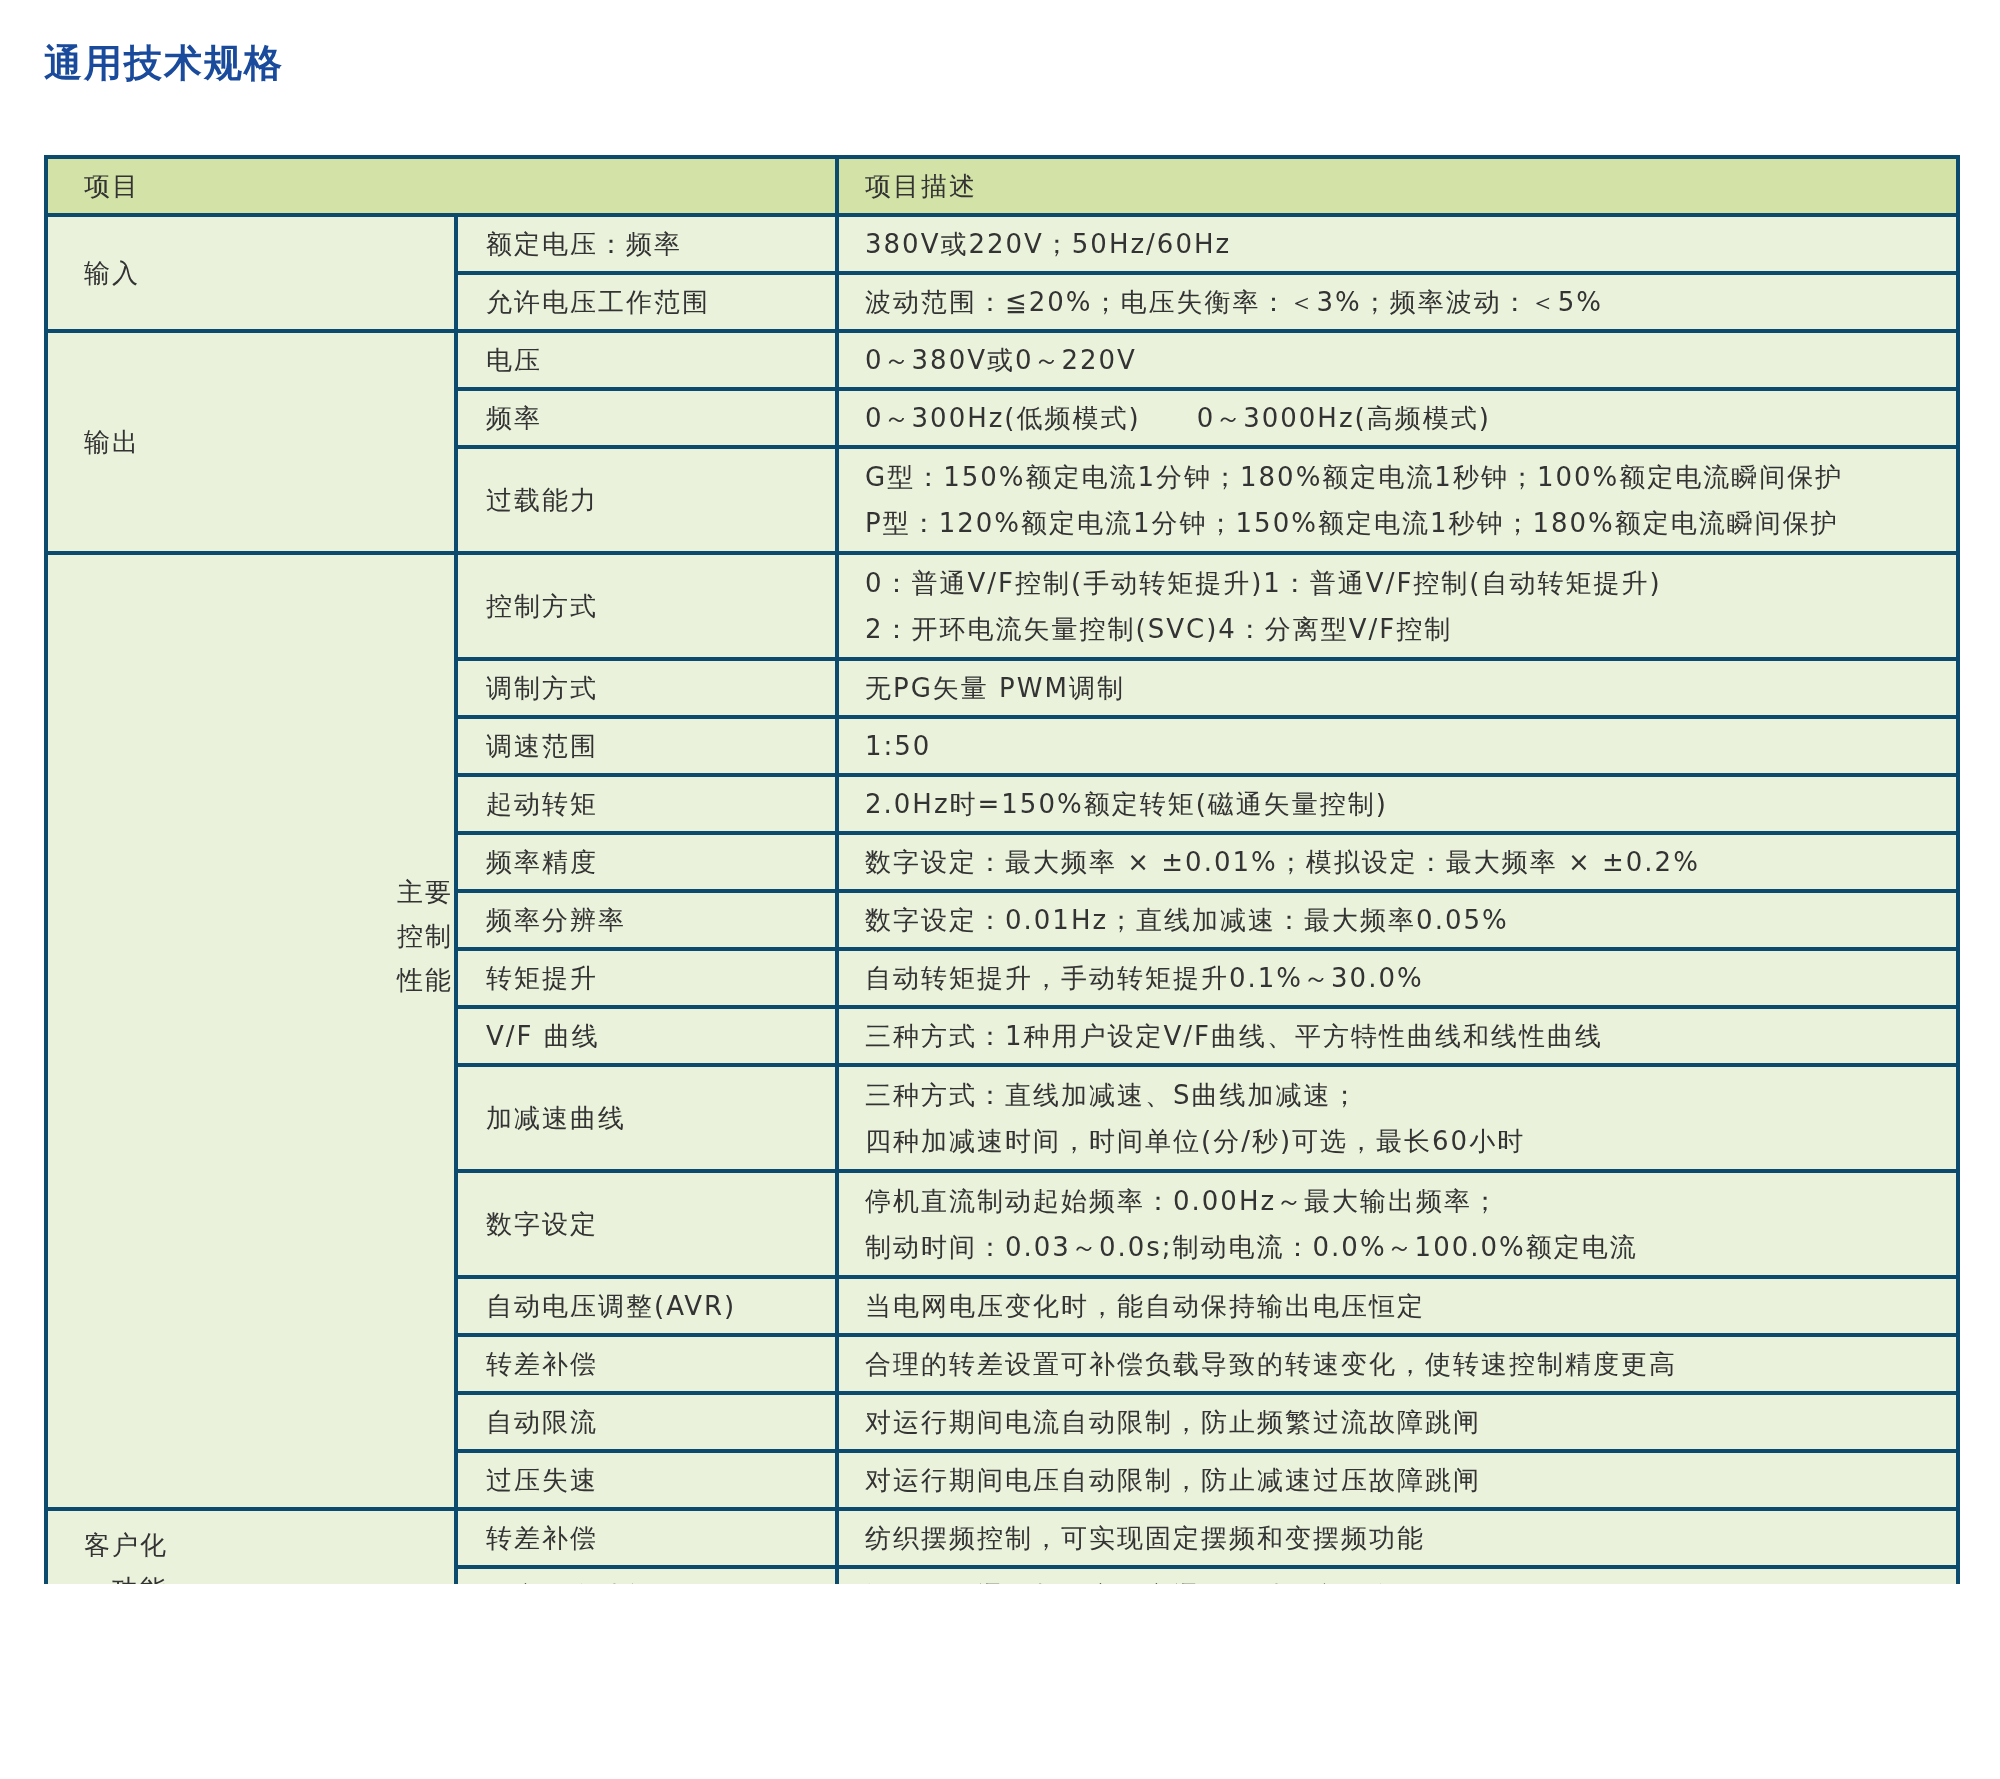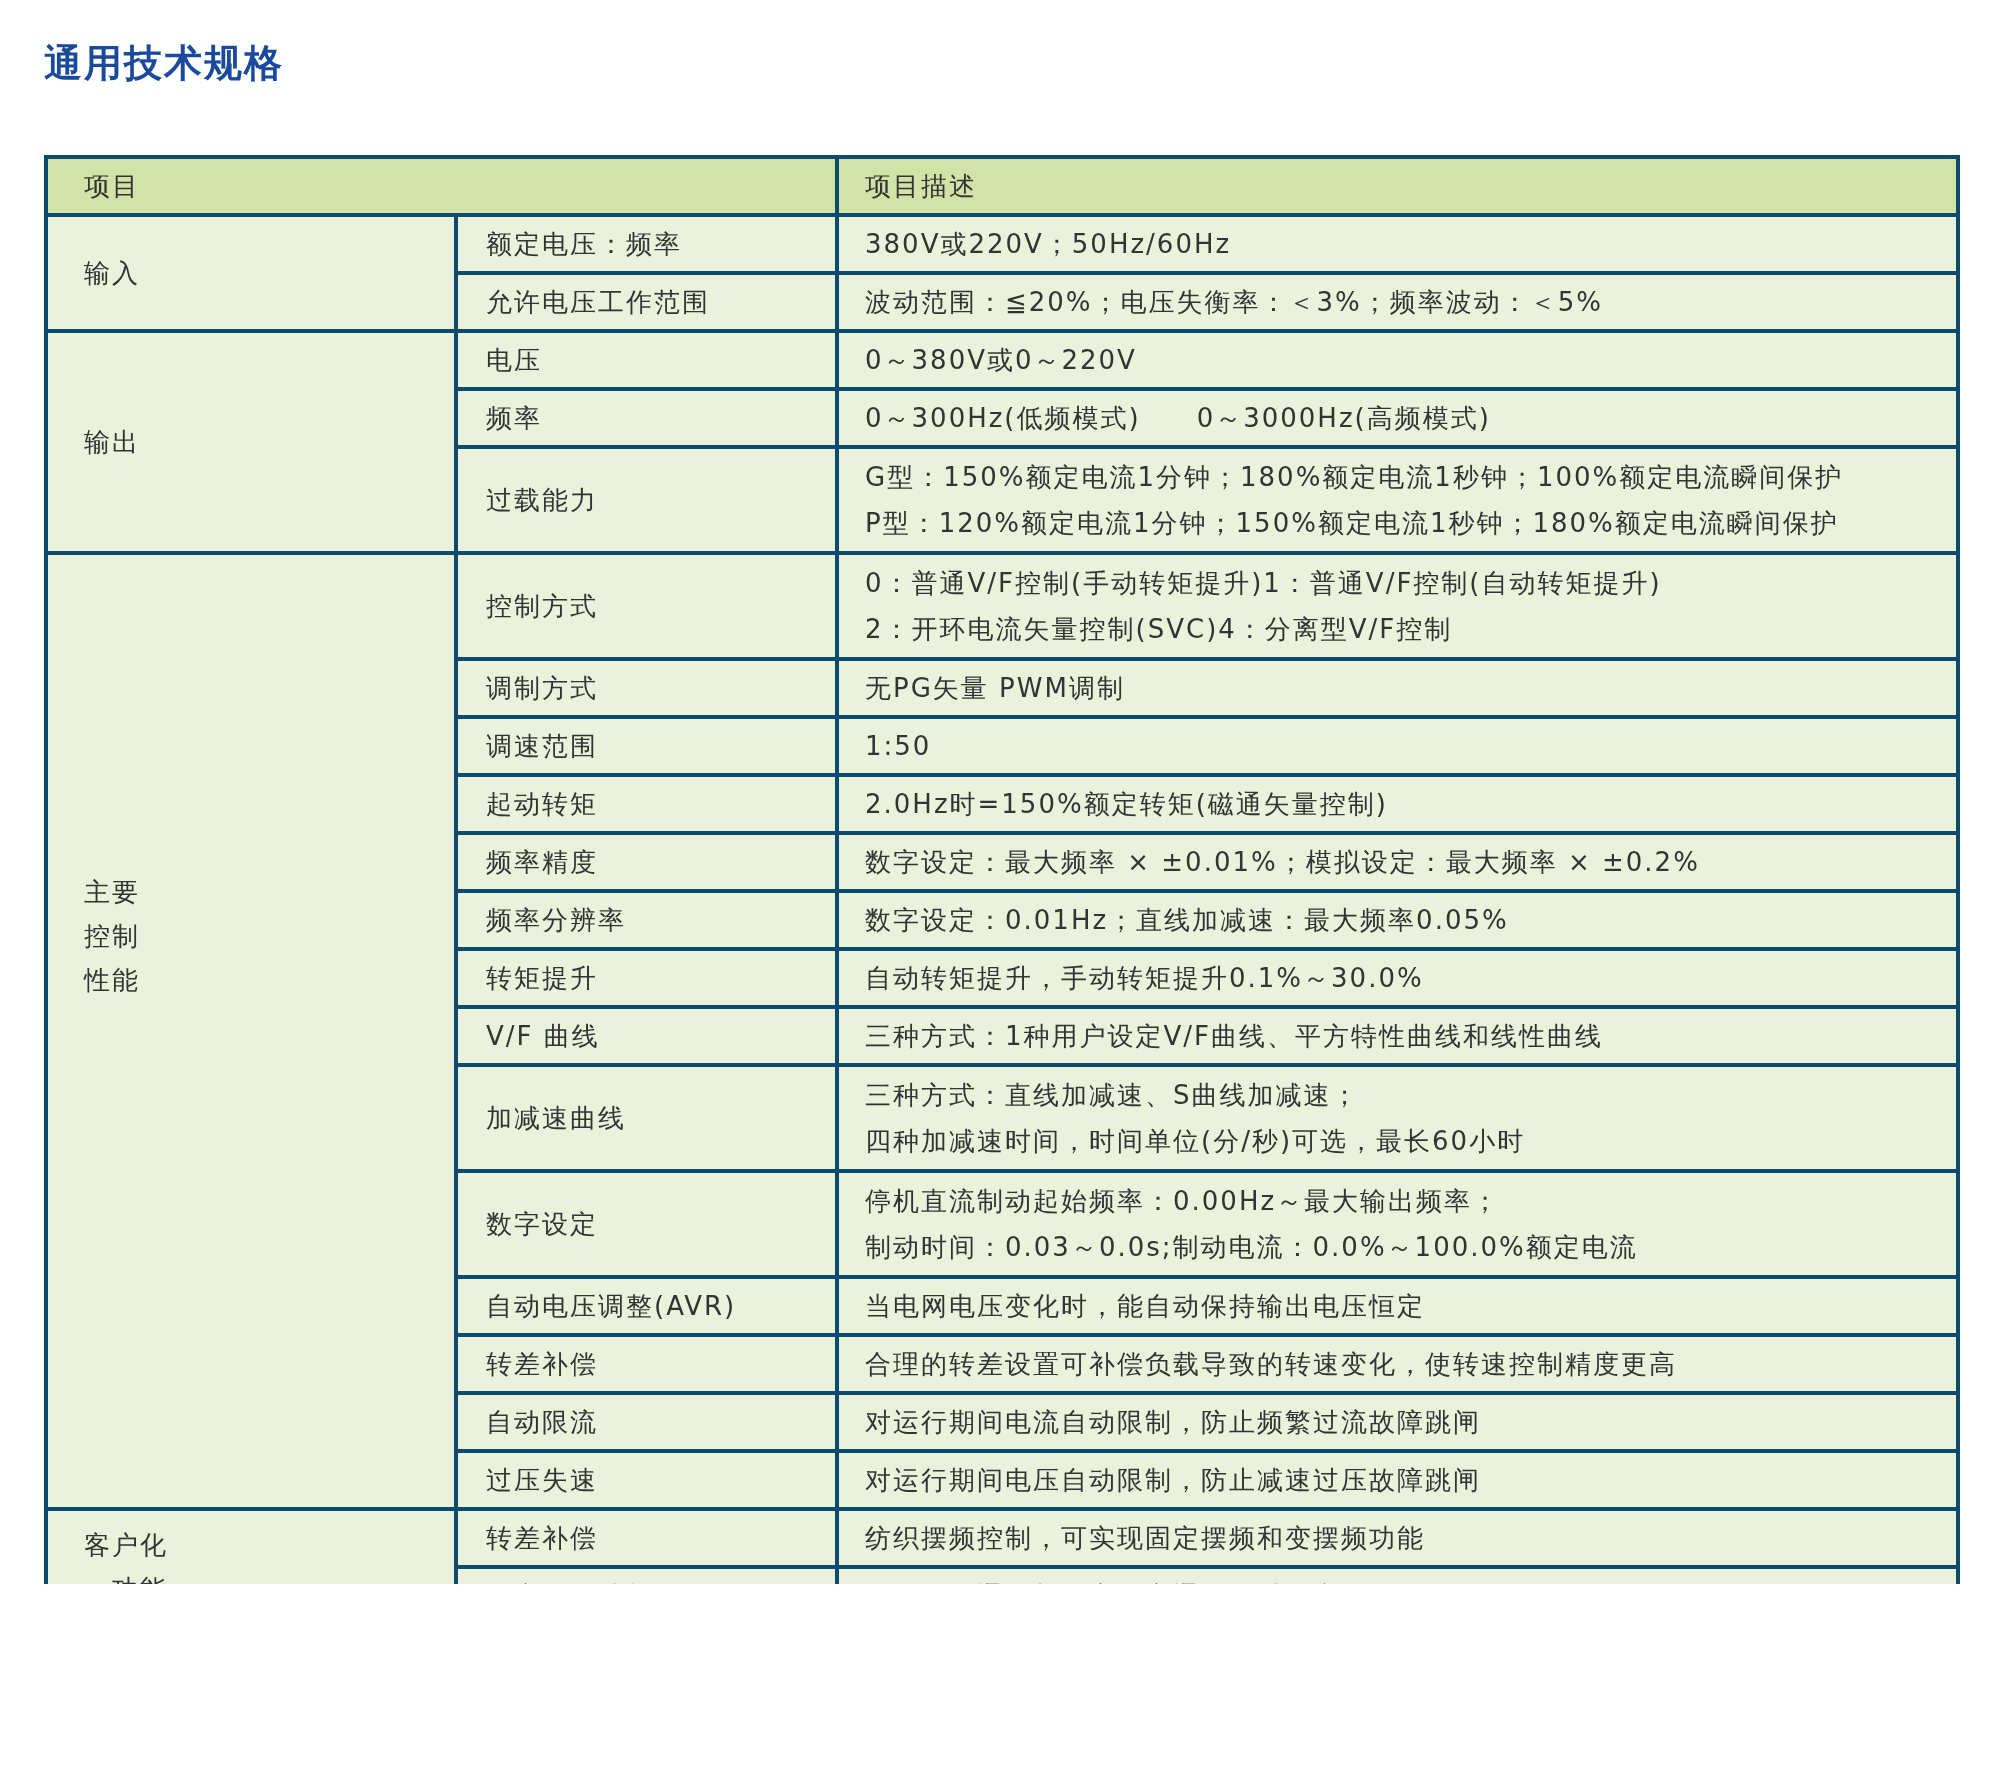--- a/index.html
+++ b/index.html
@@ -46,21 +46,21 @@
     height: 52px;
   }
   tr.body-row { height: 58px; }
   tr.body-row.tall { height: 106px; }
   td.head-item { padding-left: 36px; }
   td.head-desc { padding-left: 26px; }
   td.group-cell { padding-left: 36px; }
   td.item-cell { padding-left: 28px; }
   td.desc-cell { padding-left: 26px; }
   .group-label div { line-height: 44px; }
-  .group-label.shifted { transform: translateY(-95px); }
+  .group-label.shifted { transform: translateY(-95px); text-align: right; }
   td.desc-cell div { line-height: 46px; }
 </style>
 </head>
 <body>
 
 <div class="page">
   <div class="title">通用技术规格</div>
 
   <table class="spec-table">
     <colgroup>

